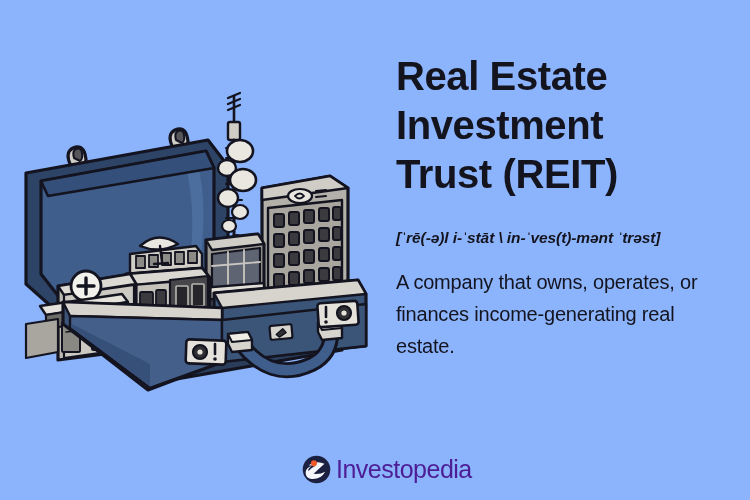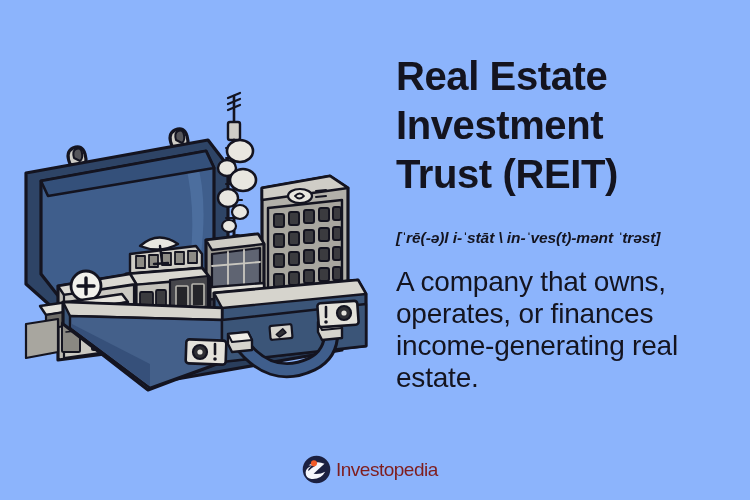--- a/index.html
+++ b/index.html
@@ -57,21 +57,21 @@
     font-size: 15.5px;
     line-height: 20px;
     font-style: italic;
     font-weight: 600;
     color: #14141F;
     letter-spacing: -0.1px;
     white-space: nowrap;
   }
   #definition {
     margin-top: 18px;
-    font-size: 28px;
+    font-size: 20px;
     line-height: 32px;
     font-weight: 400;
     color: #14141F;
     letter-spacing: -0.2px;
   }
 
   
   #logo {
     position: absolute;
     left: 302px;
@@ -79,24 +79,24 @@
     display: flex;
     align-items: center;
     gap: 5px;
   }
   #logo-mark {
     width: 29px;
     height: 29px;
     display: block;
   }
   #logo-word {
-    font-size: 19px;
+    font-size: 25px;
     line-height: 25px;
     font-weight: 500;
-    color: #7f1d1d;
+    color: #4c1d95;
     letter-spacing: -0.5px;
   }
 </style>
 </head>
 <body>
 
 <div id="card">
 
   <div id="illustration">
     <svg viewBox="0 0 380 340" xmlns="http://www.w3.org/2000/svg">

